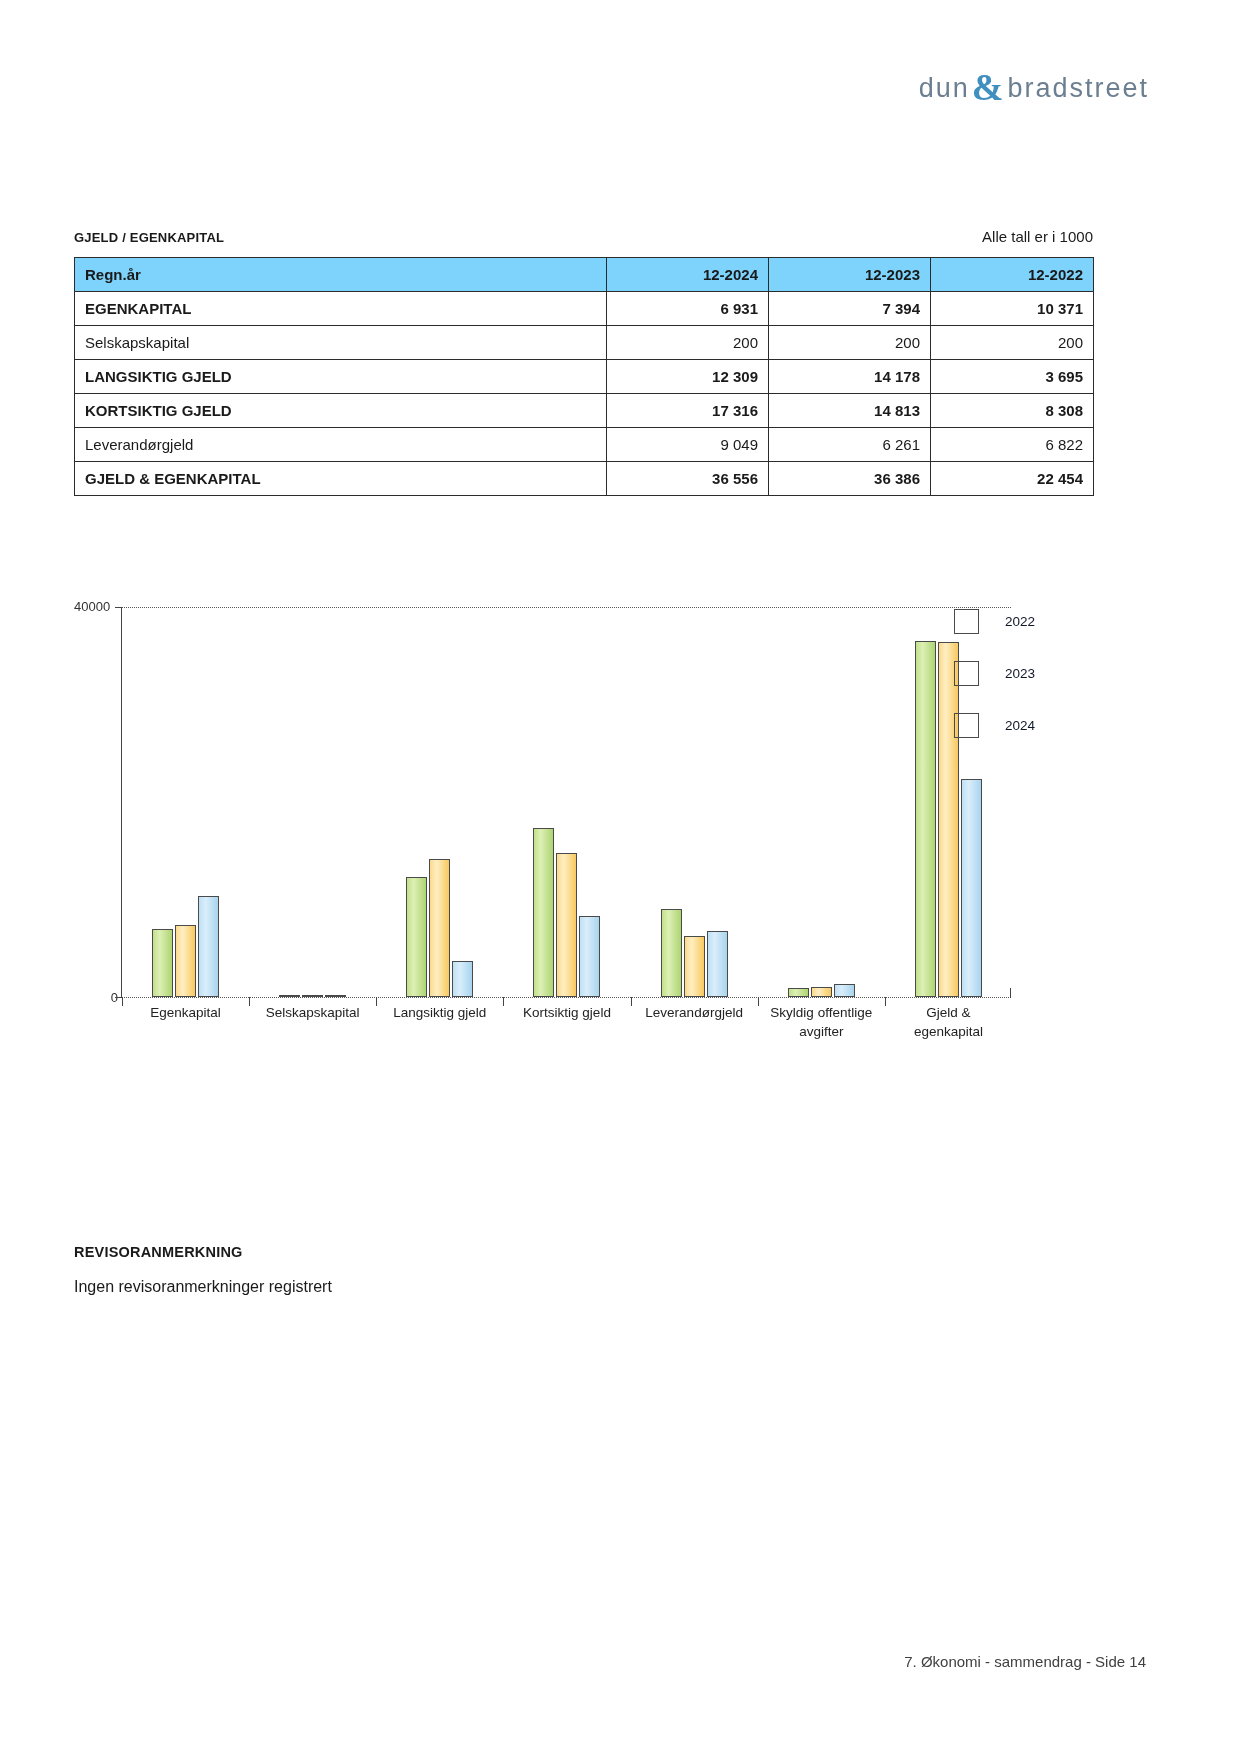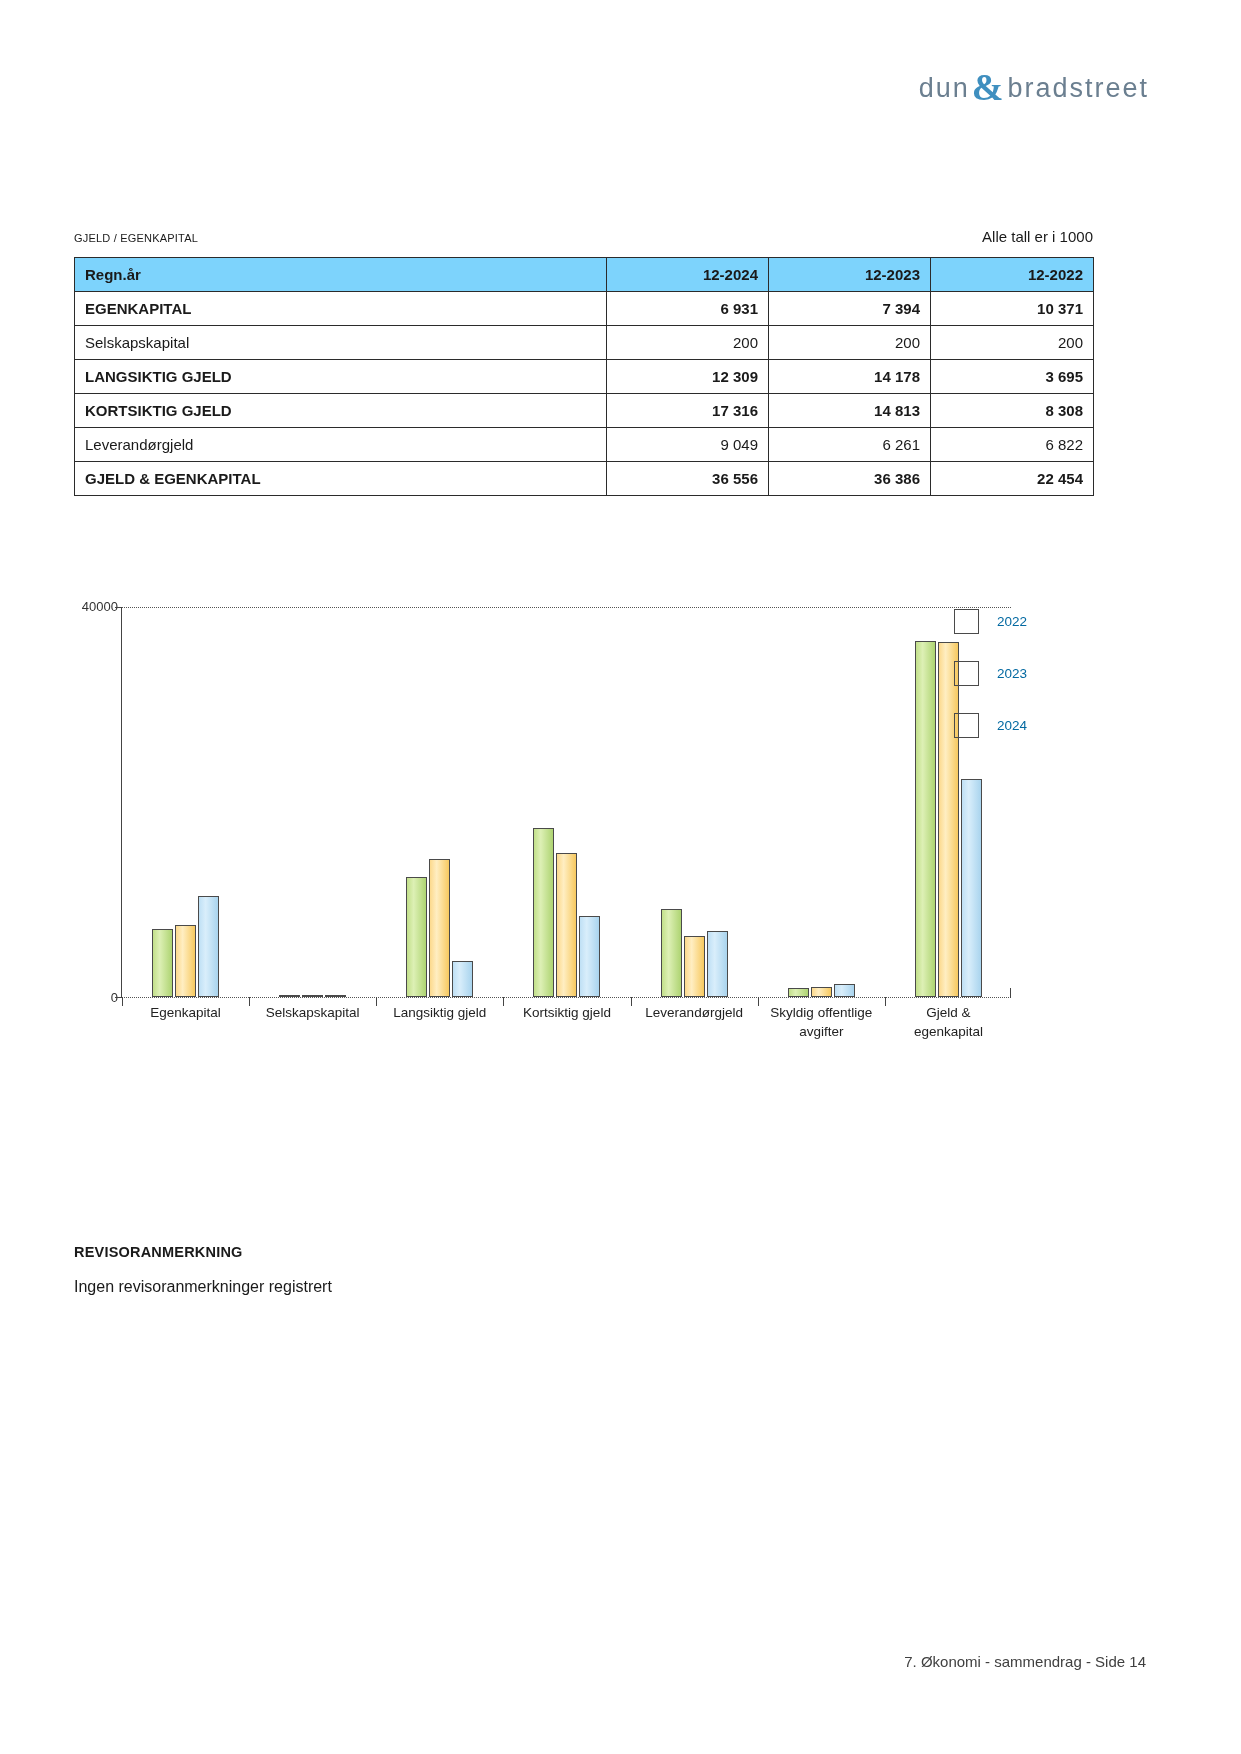--- a/index.html
+++ b/index.html
@@ -45,22 +45,22 @@
   .section-head {
     position: absolute;
     left: 74px;
     top: 228px;
     width: 1019px;
     display: flex;
     justify-content: space-between;
     align-items: baseline;
   }
   .section-head .title {
-    font-size: 11px;
-    font-weight: 400;
+    font-size: 13px;
+    font-weight: 700;
     letter-spacing: .2px;
   }
   .section-head .note {
     font-size: 15px;
     font-weight: 400;
   }
 
   
   table.fin {
     position: absolute;
@@ -99,21 +99,20 @@
     width: 1019px;
     height: 470px;
   }
   .axis-top-label {
     position: absolute;
     left: 0px;
     top: 9px;
     font-size: 13px;
     color: #333;
     width: 44px;
-    text-align: right;
   }
   .axis-bottom-label {
     position: absolute;
     left: 0px;
     top: 400px;
     font-size: 13px;
     color: #333;
     width: 44px;
     text-align: right;
   }
@@ -217,22 +216,22 @@
     margin-bottom: 26px;
   }
   .legend-swatch {
     width: 25px;
     height: 25px;
     border: 1px solid #4a4a4a;
     box-sizing: border-box;
   }
   .legend-label {
     font-size: 13.5px;
-    margin-left: 18px;
-    color: #0369a1;
+    margin-left: 26px;
+    color: #0f172a;
   }
 
   
   .revisor-title {
     position: absolute;
     left: 74px;
     top: 1244px;
     font-size: 14.5px;
     font-weight: 700;
     letter-spacing: .2px;

